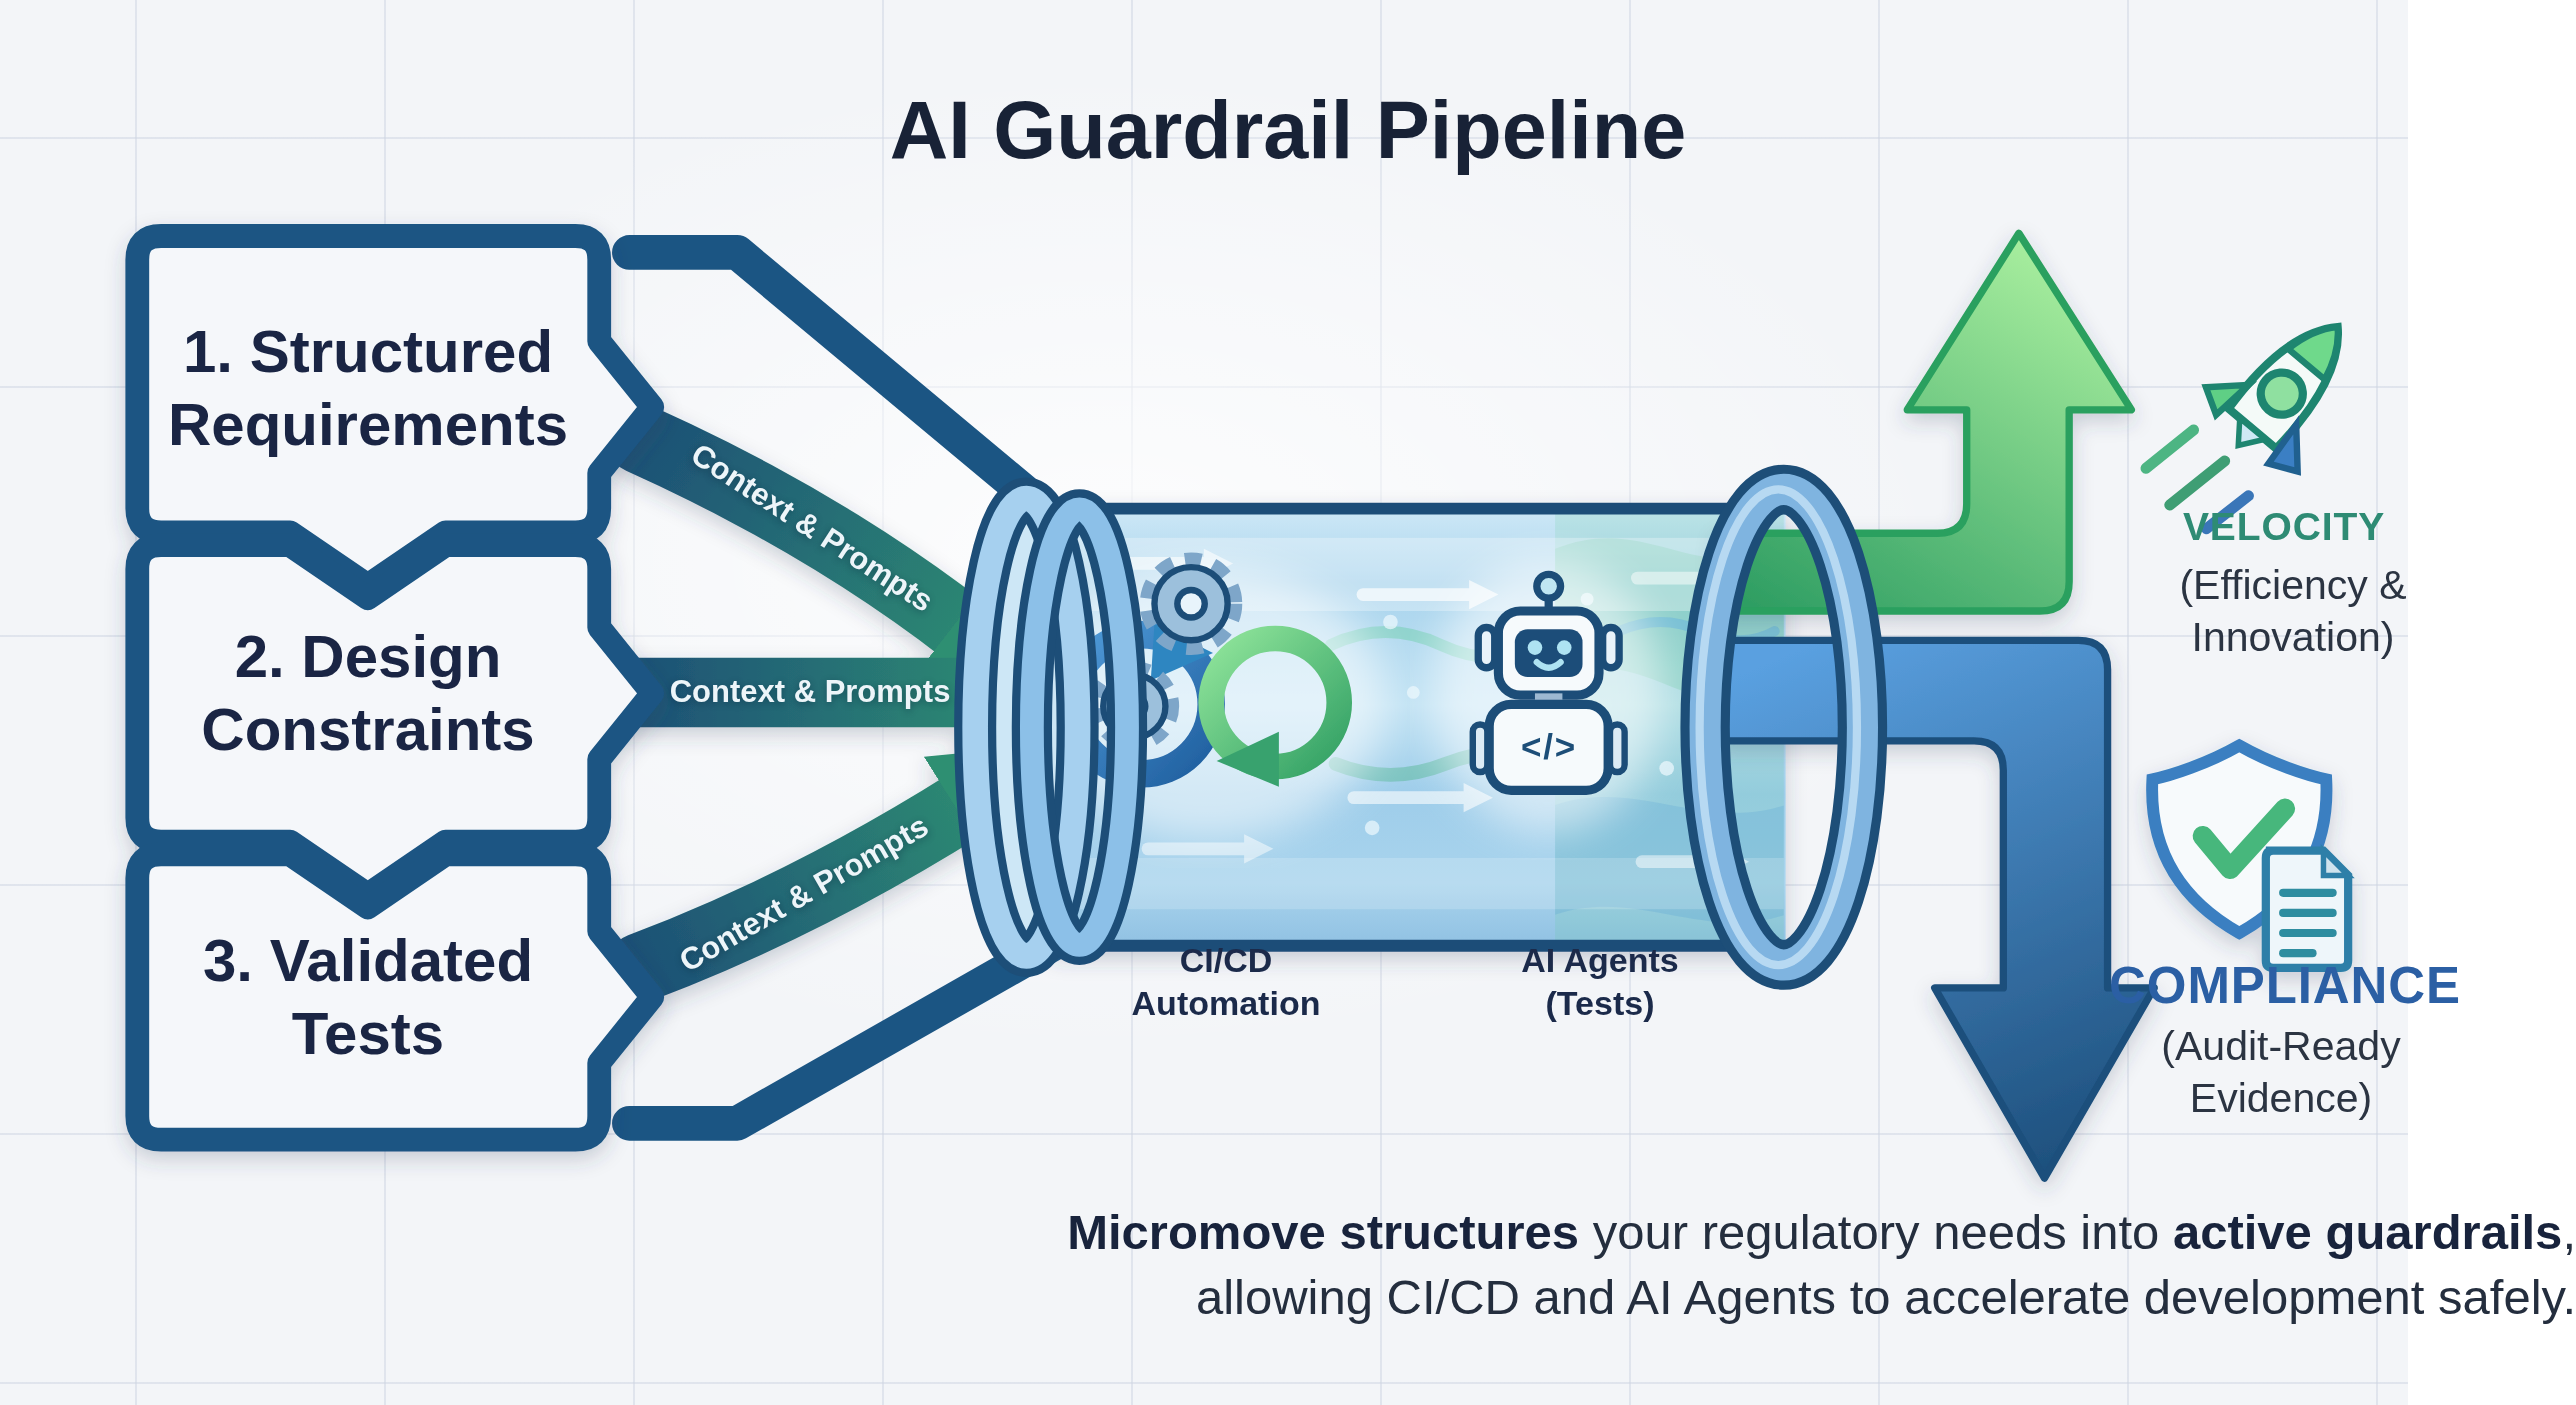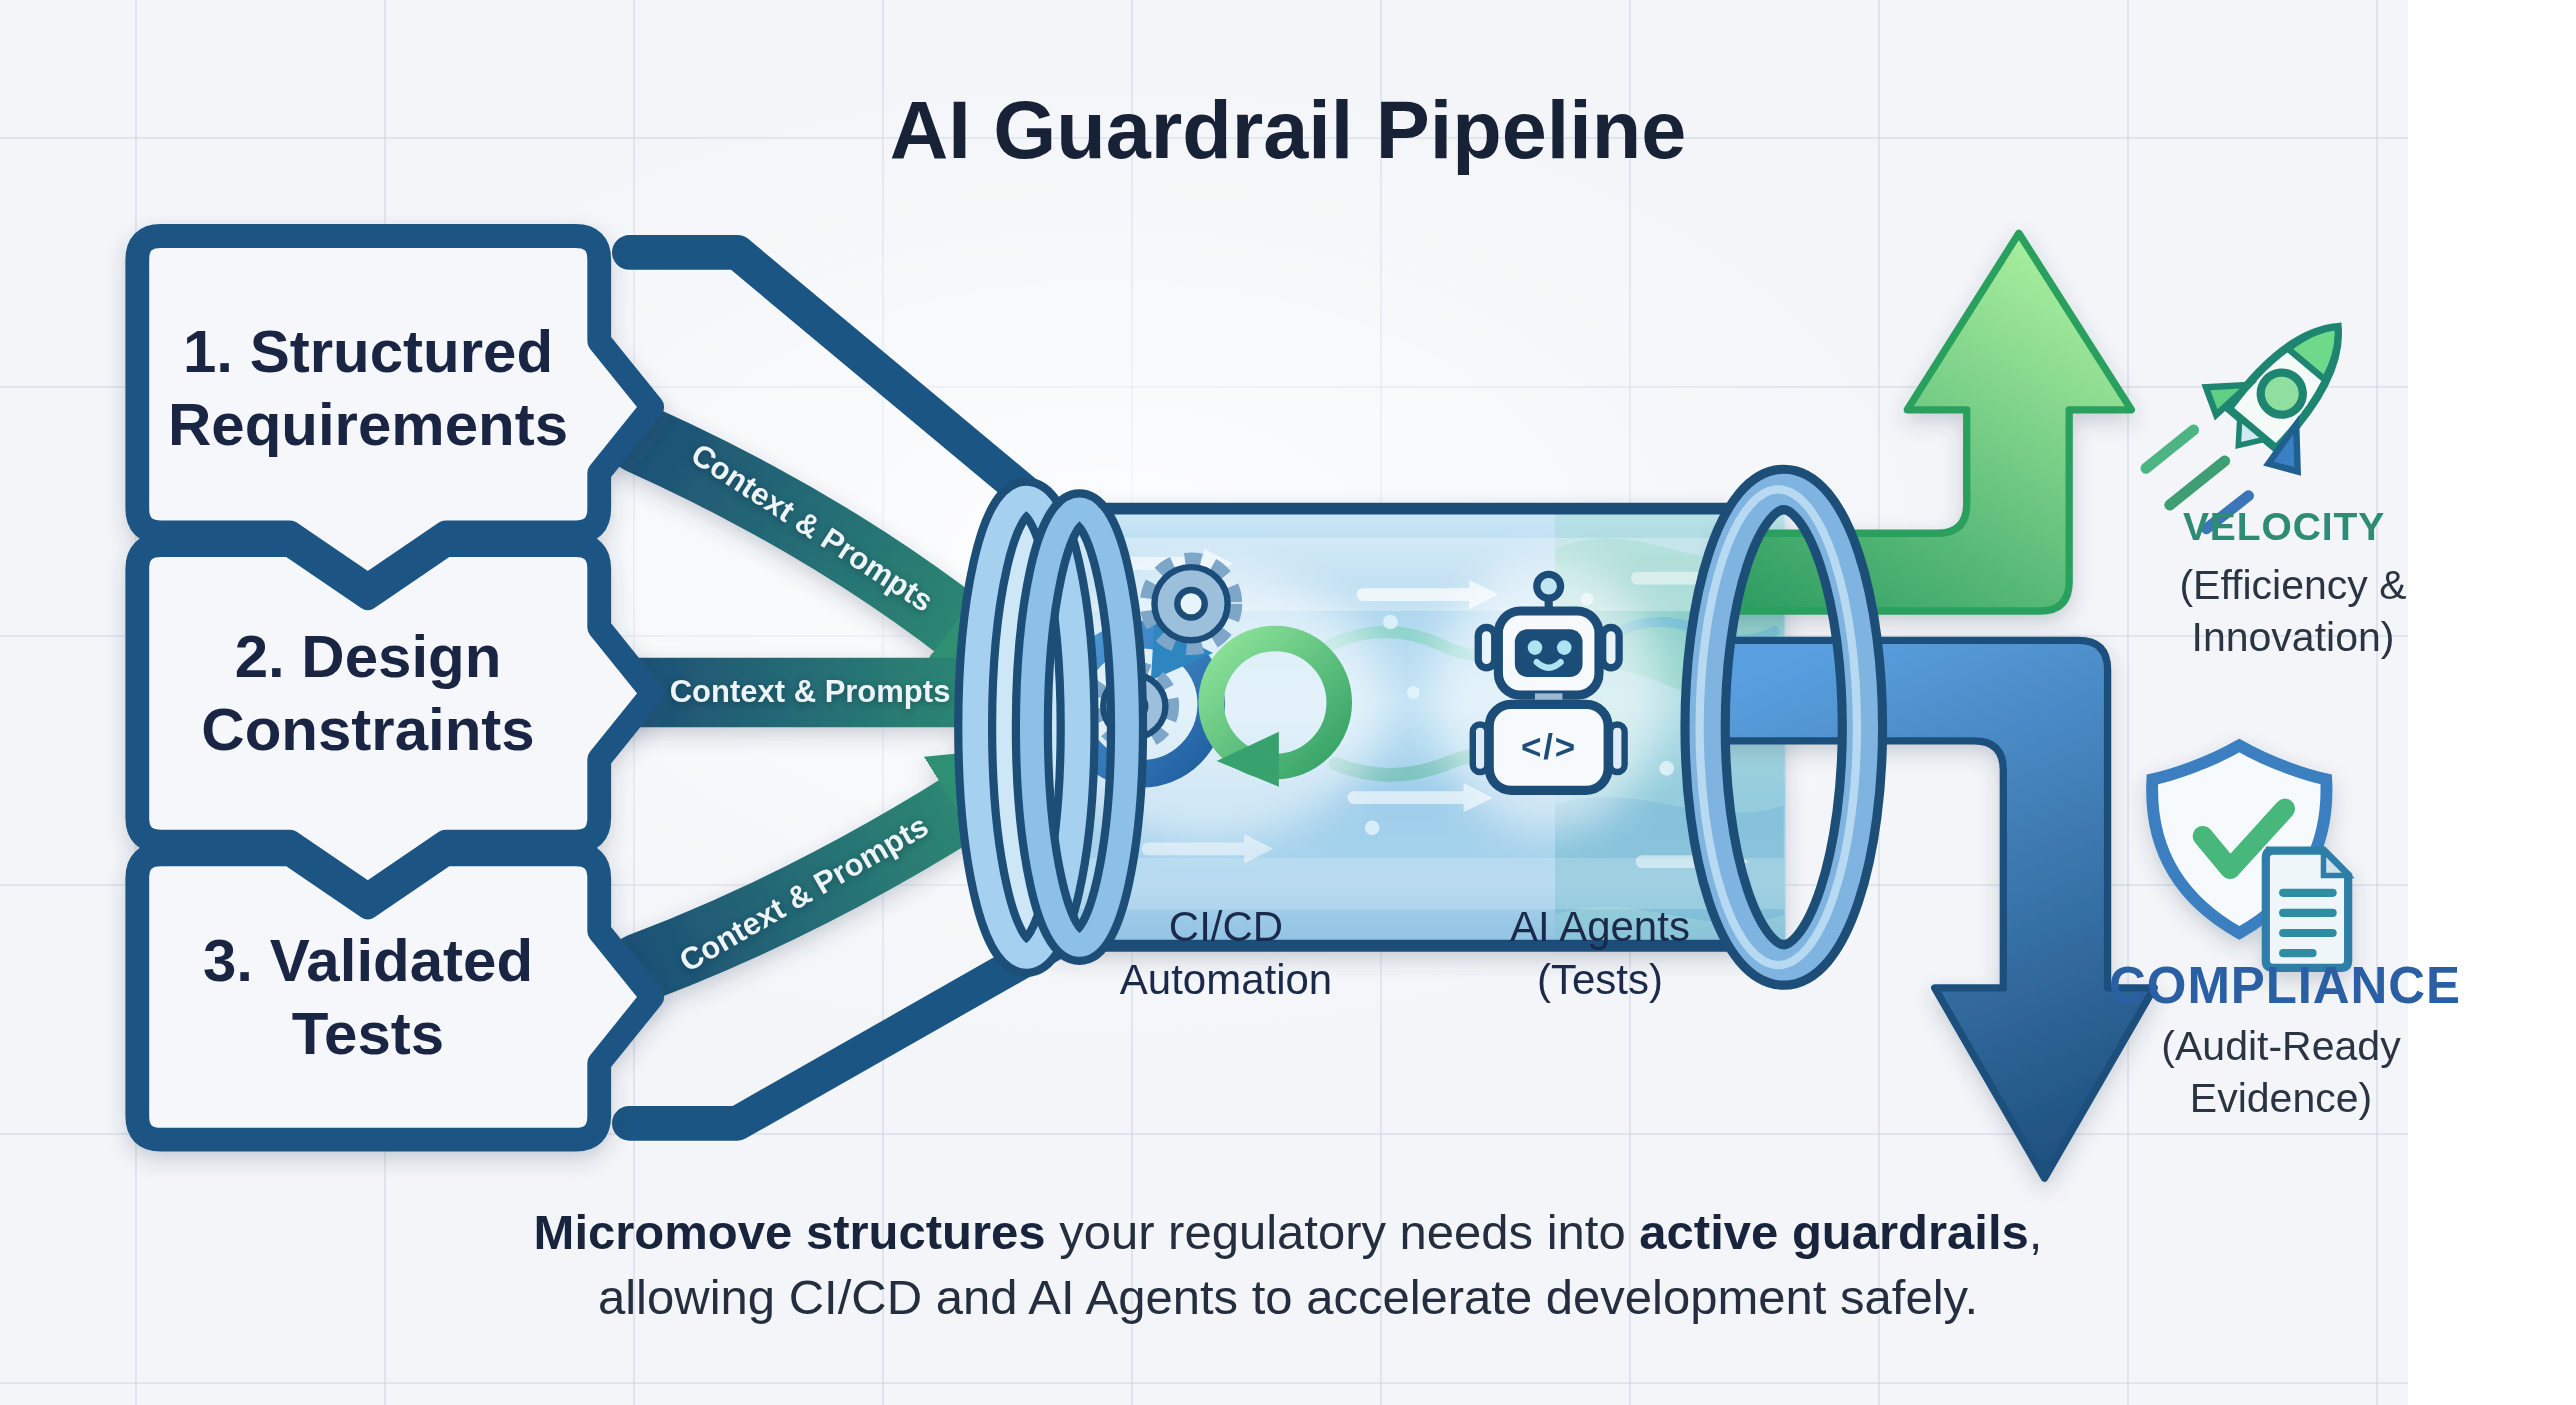--- a/index.html
+++ b/index.html
@@ -14,27 +14,27 @@
     background-position:center,135px 137px,135px 137px;}
   svg.diagram{position:absolute;left:0;top:0;}
   .txt{position:absolute;transform:translate(-50%,-50%);text-align:center;white-space:nowrap;}
   .title{left:1288px;top:130px;font-size:81px;font-weight:800;color:#182236;letter-spacing:0;}
   .boxlabel{font-size:60px;font-weight:700;color:#1a2544;line-height:1.22;}
   .b1{left:368px;top:388px;} .b2{left:368px;top:693px;} .b3{left:368px;top:997px;}
   .ribbon{font-size:31px;font-weight:700;color:#edf5f9;text-shadow:0 1.8px 7.3px rgba(10,40,62,.45);}
   .r1{left:812px;top:528px;transform:translate(-50%,-50%) rotate(33deg);}
   .r2{left:810px;top:692px;}
   .r3{left:804px;top:894px;transform:translate(-50%,-50%) rotate(-30deg);}
-  .stagelabel{font-size:42px;font-weight:400;color:#1b2a4a;line-height:1.25;}
+  .stagelabel{font-size:34px;font-weight:700;color:#1b2a4a;line-height:1.25;margin-top:28px;}
   .s1{left:1226px;top:953px;} .s2{left:1600px;top:953px;}
   .veltitle{left:2284px;top:527px;font-size:39px;font-weight:800;color:#2e8b74;letter-spacing:0.9px;}
   .velsub{left:2284px;top:611px;font-size:41px;color:#2b3442;line-height:1.28;white-space:normal;width:311px;padding-left:18px;}
   .comtitle{left:2285px;top:985px;font-size:51px;font-weight:800;color:#2b5fa4;letter-spacing:0.9px;}
   .comsub{left:2281px;top:1072px;font-size:41px;color:#2b3442;line-height:1.28;white-space:normal;width:320px;}
-  .caption{position:absolute;left:0;width:2576px;top:1200px;text-align:center;
+  .caption{position:absolute;left:0;width:2576px;top:1200px;text-align:right;
     font-size:49px;color:#242e3e;line-height:1.33;}
   .caption b{font-weight:700;color:#18233c;}
   .chest{left:1549px;top:747px;font-size:35px;font-weight:700;color:#1d4e78;letter-spacing:1.8px;}
 </style>
 </head>
 <body>
 
 <div class="stage">
 
 <svg class="diagram" width="2576" height="1405" viewBox="0 0 2816 1536">

